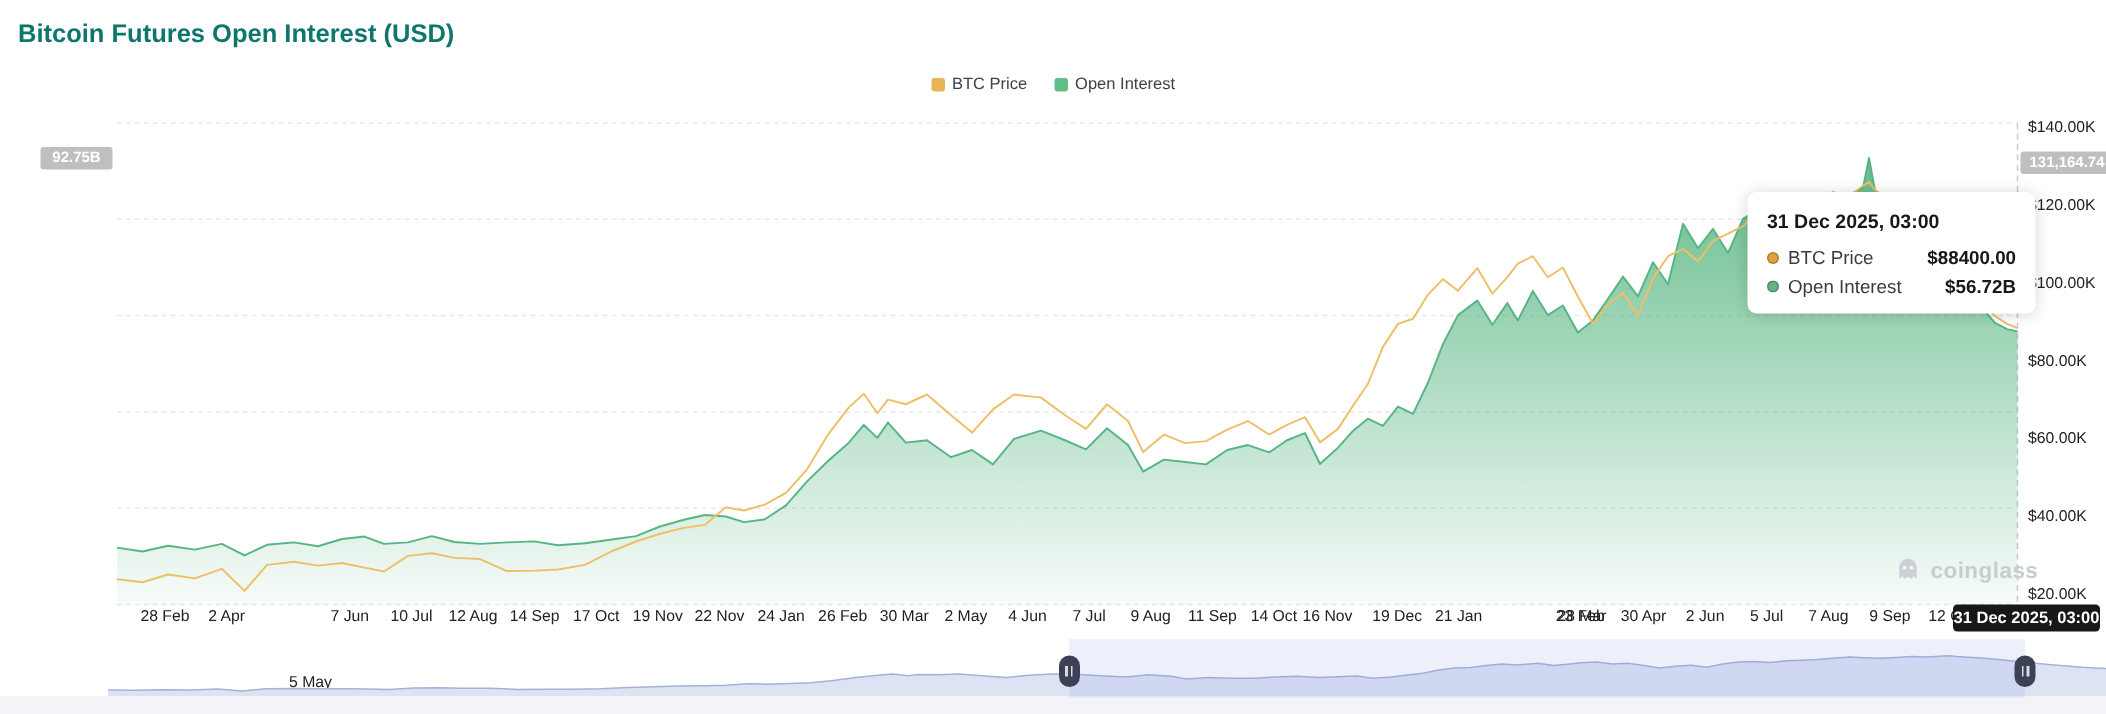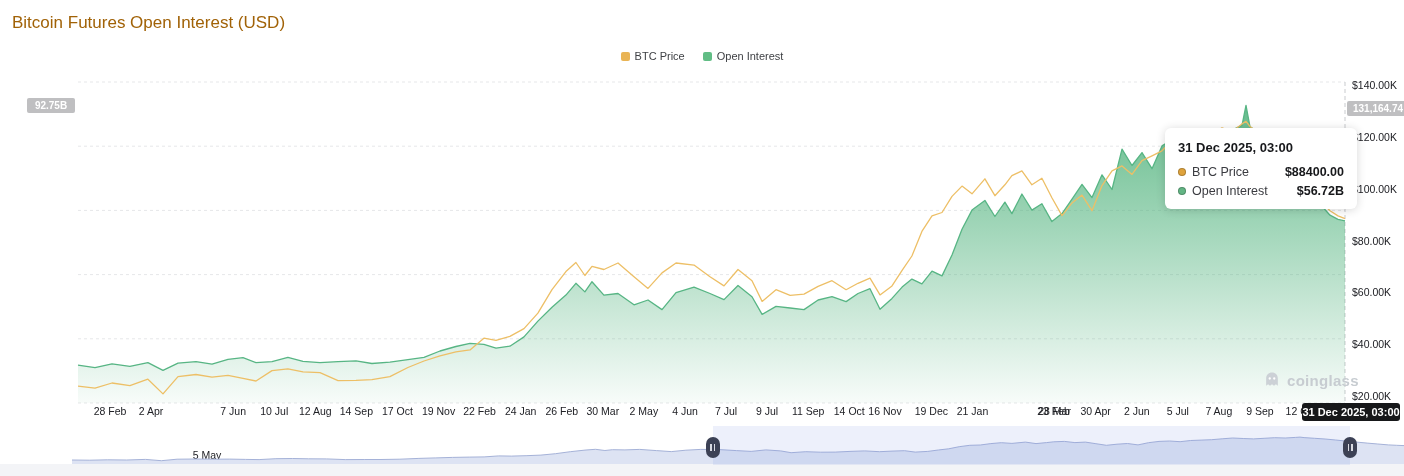--- a/index.html
+++ b/index.html
@@ -1,18 +1,18 @@
 <!DOCTYPE html>
 <html><head>
 <meta charset="utf-8">
 <style>
   html,body{margin:0;padding:0;background:#fff;}
   #app{position:relative;width:1404px;height:476px;background:#fff;overflow:hidden;
        font-family:"Liberation Sans",sans-serif;-webkit-font-smoothing:antialiased;}
-  .title{position:absolute;left:12px;top:13px;font-size:17px;font-weight:400;color:#a16207;}
+  .title{position:absolute;left:12px;top:13px;font-size:17px;font-weight:700;color:#0f766e;}
   .legend{position:absolute;left:0;top:50px;width:100%;display:flex;justify-content:center;gap:18px;}
   .legend-item{display:flex;align-items:center;gap:5px;font-size:11px;color:#3f4145;}
   .swatch{width:9px;height:9px;border-radius:2px;display:inline-block;}
   #chart-svg,#nav-svg{position:absolute;pointer-events:none;}
   #chart-svg{left:0;top:0;}
   #nav-svg{left:72px;top:426px;}
   .axis-label{position:absolute;font-size:10.5px;color:#202126;white-space:nowrap;}
   #left-axis .axis-label{right:0;}
   .xtick{position:absolute;top:0;transform:translateX(-50%);font-size:10.5px;color:#202126;white-space:nowrap;}
   .badge{position:absolute;background:#bfbfc1;color:#fff;font-size:10px;font-weight:700;
@@ -83,28 +83,28 @@
   <div id="x-axis" style="position:absolute;left:0;top:405px;width:1289px;height:16px;">
       <div class="xtick" style="left: 110px;">28 Feb</div>
       <div class="xtick" style="left: 151.07px;">2 Apr</div>
       <div class="xtick" style="left: 207px; margin-top: 44px;">5 May</div>
       <div class="xtick" style="left: 233.21px;">7 Jun</div>
       <div class="xtick" style="left: 274.28px;">10 Jul</div>
       <div class="xtick" style="left: 315.35px;">12 Aug</div>
       <div class="xtick" style="left: 356.42px; text-align: center;">14 Sep</div>
       <div class="xtick" style="left: 397.49px;">17 Oct</div>
       <div class="xtick" style="left: 438.56px;">19 Nov</div>
-      <div class="xtick" style="left: 479.63px;">22 Feb</div>
+      <div class="xtick" style="left: 479.63px;">22 Nov</div>
       <div class="xtick" style="left: 520.7px;">24 Jan</div>
       <div class="xtick" style="left: 561.77px;">26 Feb</div>
       <div class="xtick" style="left: 602.84px;">30 Mar</div>
       <div class="xtick" style="left: 643.91px;">2 May</div>
       <div class="xtick" style="left: 684.98px;">4 Jun</div>
       <div class="xtick" style="left: 726.05px;">7 Jul</div>
-      <div class="xtick" style="left: 767.12px;">9 Jul</div>
+      <div class="xtick" style="left: 767.12px;">9 Aug</div>
       <div class="xtick" style="left: 808.19px;">11 Sep</div>
       <div class="xtick" style="left: 849.26px;">14 Oct</div>
       <div class="xtick" style="left: 885px;">16 Nov</div>
       <div class="xtick" style="left: 931.4px;">19 Dec</div>
       <div class="xtick" style="left: 972.47px;">21 Jan</div>
       <div class="xtick" style="left: 1013.54px; margin-left: 40px;">23 Feb</div>
       <div class="xtick" style="left: 1054.61px;">28 Mar</div>
       <div class="xtick" style="left: 1095.68px;">30 Apr</div>
       <div class="xtick" style="left: 1136.75px;">2 Jun</div>
       <div class="xtick" style="left: 1177.82px;">5 Jul</div>

